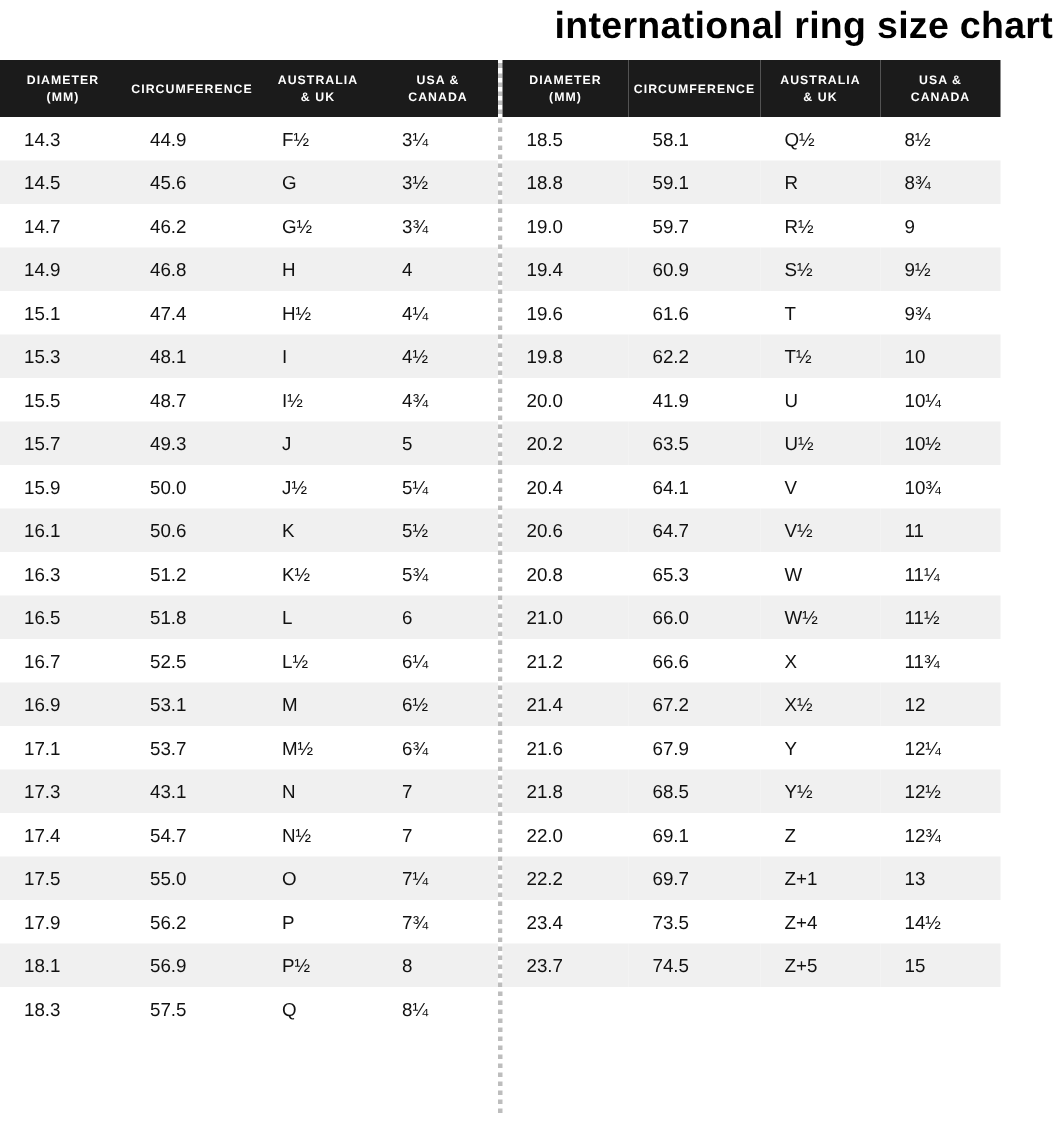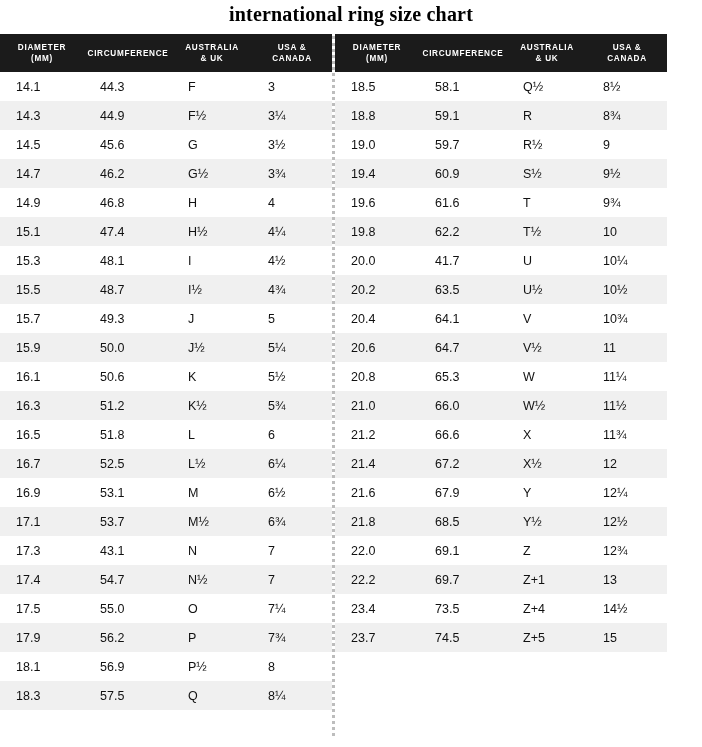--- a/index.html
+++ b/index.html
@@ -14,24 +14,24 @@
     color: #1a1a1a;
     overflow: hidden;
   }
   #page {
     position: relative;
     width: 702px;
     height: 747px;
     box-sizing: border-box;
   }
   #title {
-    text-align: center;
-    font-family: Liberation Serif, serif;
+    text-align: right;
+    font-family: Liberation Sans, sans-serif;
     font-weight: bold;
-    font-size: 20px;
+    font-size: 25px;
     letter-spacing: 0.2px;
     margin: 3px 0 8px 0;
     color: #000;
   }
   #tables {
     display: flex;
     flex-direction: row;
     align-items: flex-start;
     justify-content: space-between;
     width: 566px;
@@ -125,26 +125,20 @@
               <span class="sub">&amp; UK</span>
             </th>
             <th>
               <span>USA &amp;</span>
               <span class="sub">CANADA</span>
             </th>
           </tr>
         </thead>
         <tbody>
             <tr>
-              <td>14.1</td>
-              <td>44.3</td>
-              <td>F</td>
-              <td>3</td>
-            </tr>
-            <tr>
               <td>14.3</td>
               <td>44.9</td>
               <td>F½</td>
               <td>3¼</td>
             </tr>
             <tr>
               <td>14.5</td>
               <td>45.6</td>
               <td>G</td>
               <td>3½</td>
@@ -331,21 +325,21 @@
               <td>9¾</td>
             </tr>
             <tr>
               <td>19.8</td>
               <td>62.2</td>
               <td>T½</td>
               <td>10</td>
             </tr>
             <tr>
               <td>20.0</td>
-              <td>41.7</td>
+              <td>41.9</td>
               <td>U</td>
               <td>10¼</td>
             </tr>
             <tr>
               <td>20.2</td>
               <td>63.5</td>
               <td>U½</td>
               <td>10½</td>
             </tr>
             <tr>

